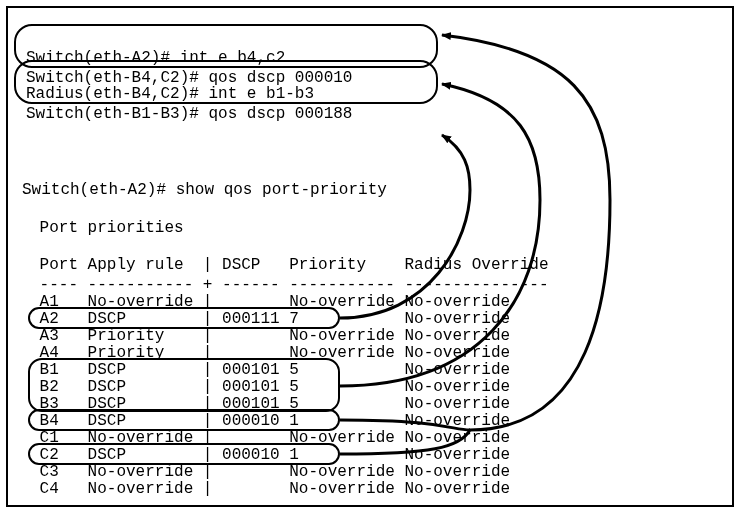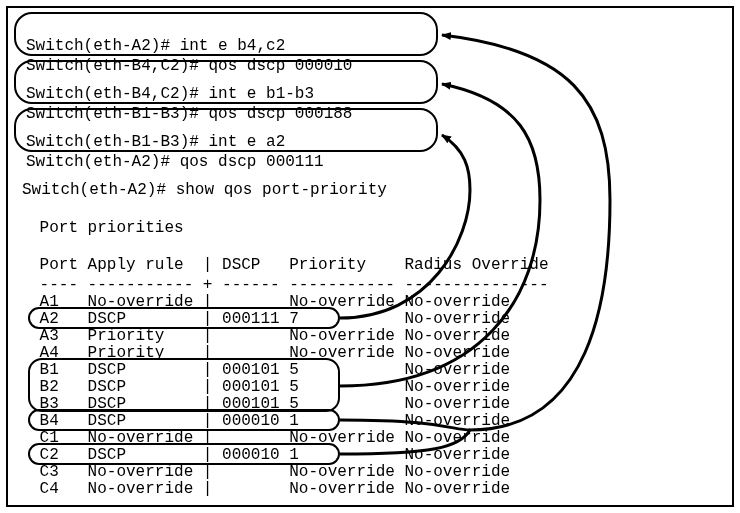--- a/index.html
+++ b/index.html
@@ -59,34 +59,30 @@
     height: 513px;
     pointer-events: none;
   }
 </style>
 </head>
 <body>
 
 <div class="canvas">
   <div class="frame"></div>
 
-  <div class="cmdblock mono" style="left:14px; top:12px; width:424px; height:44px;">
+  <div class="cmdblock mono" style="left:14px; top:24px; width:424px; height:44px;">
 <span>Switch(eth-A2)# int e b4,c2</span>
 <span>Switch(eth-B4,C2)# qos dscp 000010</span>
   </div>
 
   <div class="cmdblock mono" style="left:14px; top:60px; width:424px; height:44px;">
-<span>Switch(eth-B4,C2)# int e b1-b3</span>
+<span>Radius(eth-B4,C2)# int e b1-b3</span>
 <span>Switch(eth-B1-B3)# qos dscp 000188</span>
   </div>
 
-  <div class="cmdblock mono" style="left:14px; top:108px; width:424px; height:44px;">
-<span>Switch(eth-B1-B3)# int e a2</span>
-<span>Switch(eth-A2)# qos dscp 000111</span>
-  </div>
 
   <div class="mono textline" style="top:180px; left:22px;">Switch(eth-A2)# show qos port-priority</div>
 
   <div class="mono textline" style="top:218px; left:30px;"> Port priorities</div>
 
   <div class="mono textline" style="top:255px; left:30px;"> Port Apply rule  | DSCP   Priority    Radius Override</div>
   <div class="mono textline" style="top:275px; left:30px;"> ---- ----------- + ------ ----------- ---------------</div>
 
   <div class="mono textline" style="top:292px; left:30px;"> A1   No-override |        No-override No-override</div>
   <div class="mono textline" style="top:309px; left:30px;"> A2   DSCP        | 000111 7           No-override</div>

